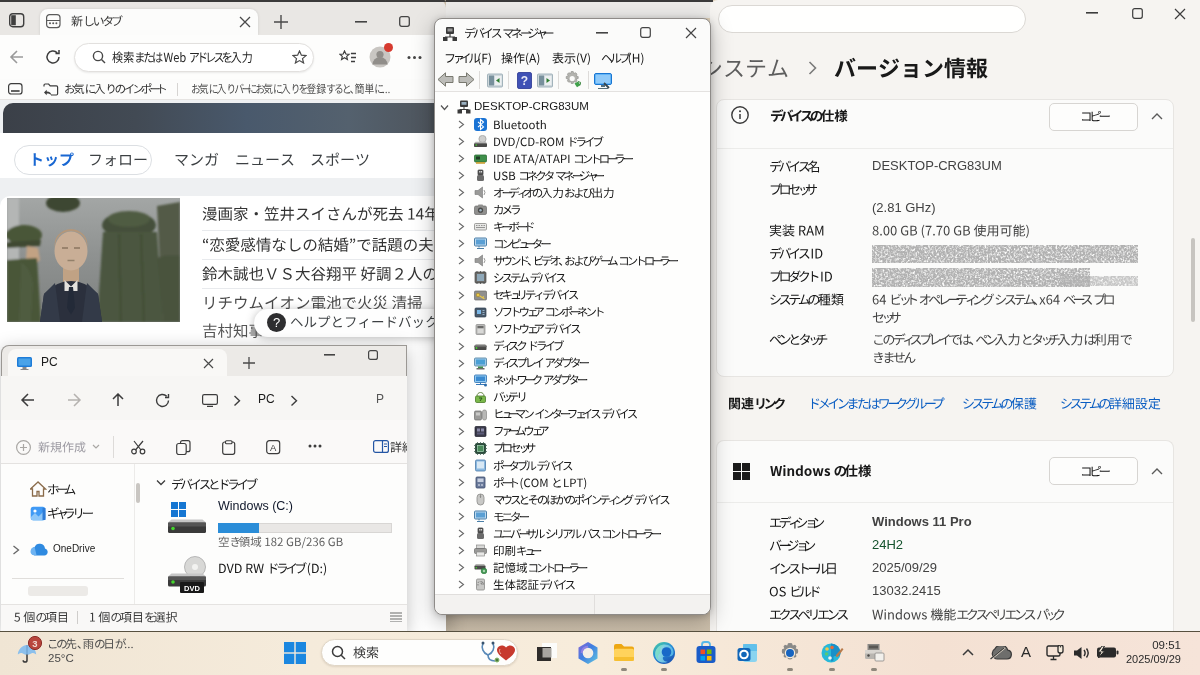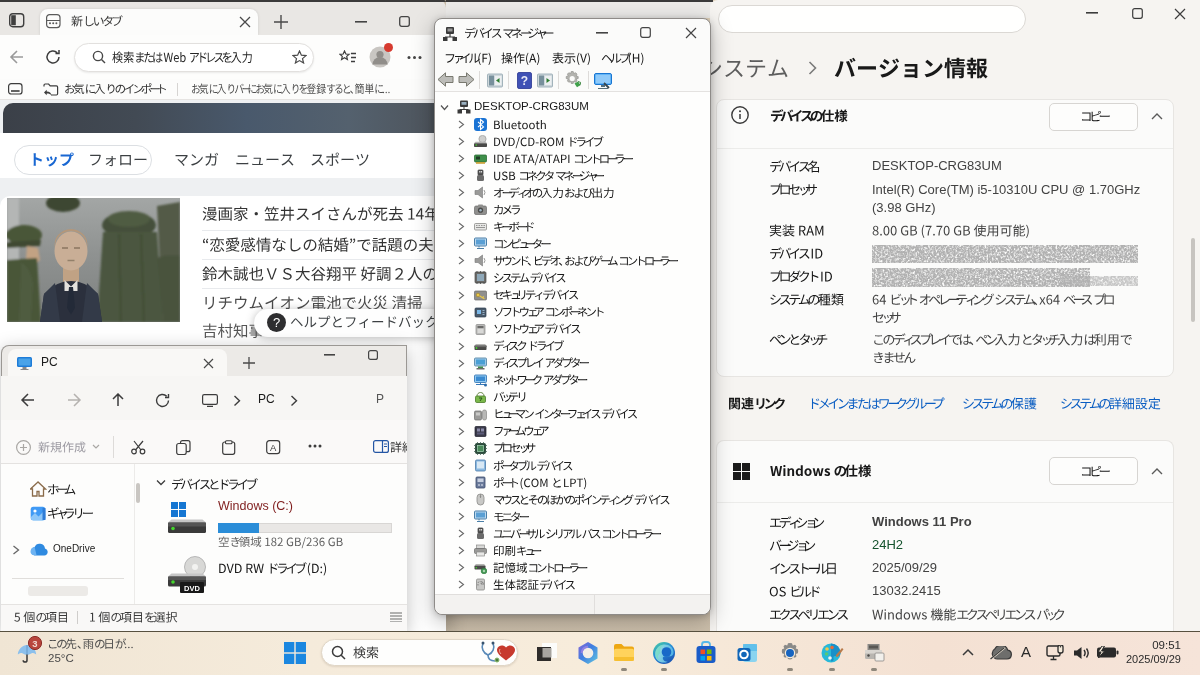--- a/index.html
+++ b/index.html
@@ -767,21 +767,21 @@
 <rect x="3" y="1" width="7" height="7" fill="#1576d2"></rect>
         <rect x="11" y="1" width="7" height="7" fill="#1576d2"></rect>
 <rect x="3" y="9" width="7" height="7" fill="#1576d2"></rect>
         <rect x="11" y="9" width="7" height="7" fill="#1576d2"></rect>
 </g>
 <path d="M0 21.5 L3.5 18.5 h31 L38 21.5 Z" fill="#c6c6c6"></path>
 <rect x="0" y="21.5" width="38" height="10.5" rx="1.5" fill="#3a3a3a"></rect>
 <rect x="0" y="21.5" width="38" height="4" fill="#555"></rect>
 <circle cx="5" cy="27.5" r="1.8" fill="#44d62c"></circle>
 </svg>
-    <div class="a" style="left:218.0px;top:499.4px;font-size:12.5px;line-height:15.6px;color:#7f1d1d;font-weight:400;letter-spacing:0px;white-space:nowrap">Windows (C:)</div>
+    <div class="a" style="left:218.0px;top:499.4px;font-size:12.5px;line-height:15.6px;color:#0f172a;font-weight:400;letter-spacing:0px;white-space:nowrap">Windows (C:)</div>
     <div class="a" style="left:218px;top:523px;width:174px;height:10px;background:#e9e7e5;border:1px solid #d8d6d4"></div>
     <div class="a" style="left:218px;top:523px;width:41px;height:10px;background:#2b8dd8"></div>
     <svg class="t" style="left:218.0px;top:536.0px" width="127" height="13">
       <g fill="#5f5f5f" transform="translate(0,10.1) scale(0.011500,0.011500)">
         <use href="#gr7a7a"></use>
         <use href="#gr304d" x="1000"></use>
         <use href="#gr9818" x="1800"></use>
         <use href="#gr57df" x="2800"></use>
         <use href="#gr0031" x="4024"></use>
         <use href="#gr0038" x="4579"></use>
@@ -923,22 +923,21 @@
     <div class="a" style="left:872.0px;top:158.1px;font-size:13.0px;line-height:16.2px;color:#424242;font-weight:400;letter-spacing:0px;white-space:nowrap">DESKTOP-CRG83UM</div>
     <svg class="t" style="left:769.0px;top:183.2px" width="47" height="14">
       <g fill="#191919" transform="translate(0,11.4) scale(0.013000,0.013000)">
         <use href="#gr30d7"></use>
         <use href="#gr30ed" x="740"></use>
         <use href="#gr30bb" x="1480"></use>
         <use href="#gr30c3" x="2220"></use>
         <use href="#gr30b5" x="2770"></use>
       </g>
     </svg>
-    <div class="a" style="left:872.0px;top:182.1px;font-size:13.0px;line-height:16.2px;color:#424242;font-weight:400;letter-spacing:0px;white-space:nowrap">Intel(R) Core(TM) i5-10310U CPU @ 1.70GHz</div>
-    <div class="a" style="left:872.0px;top:200.1px;font-size:13.0px;line-height:16.2px;color:#424242;font-weight:400;letter-spacing:0px;white-space:nowrap">(3.98 GHz)</div>
+    <div class="a" style="left:872.0px;top:200.1px;font-size:13.0px;line-height:16.2px;color:#424242;font-weight:400;letter-spacing:0px;white-space:nowrap">(2.81 GHz)</div>
     <svg class="t" style="left:769.0px;top:224.2px" width="57" height="14">
       <g fill="#191919" transform="translate(0,11.4) scale(0.013000,0.013000)">
         <use href="#gr5b9f"></use>
         <use href="#gr88c5" x="1000"></use>
         <use href="#gr0052" x="2224"></use>
         <use href="#gr0041" x="2859"></use>
         <use href="#gr004d" x="3467"></use>
       </g>
     </svg>
     <svg class="t" style="left:872.0px;top:224.2px" width="159" height="14">

